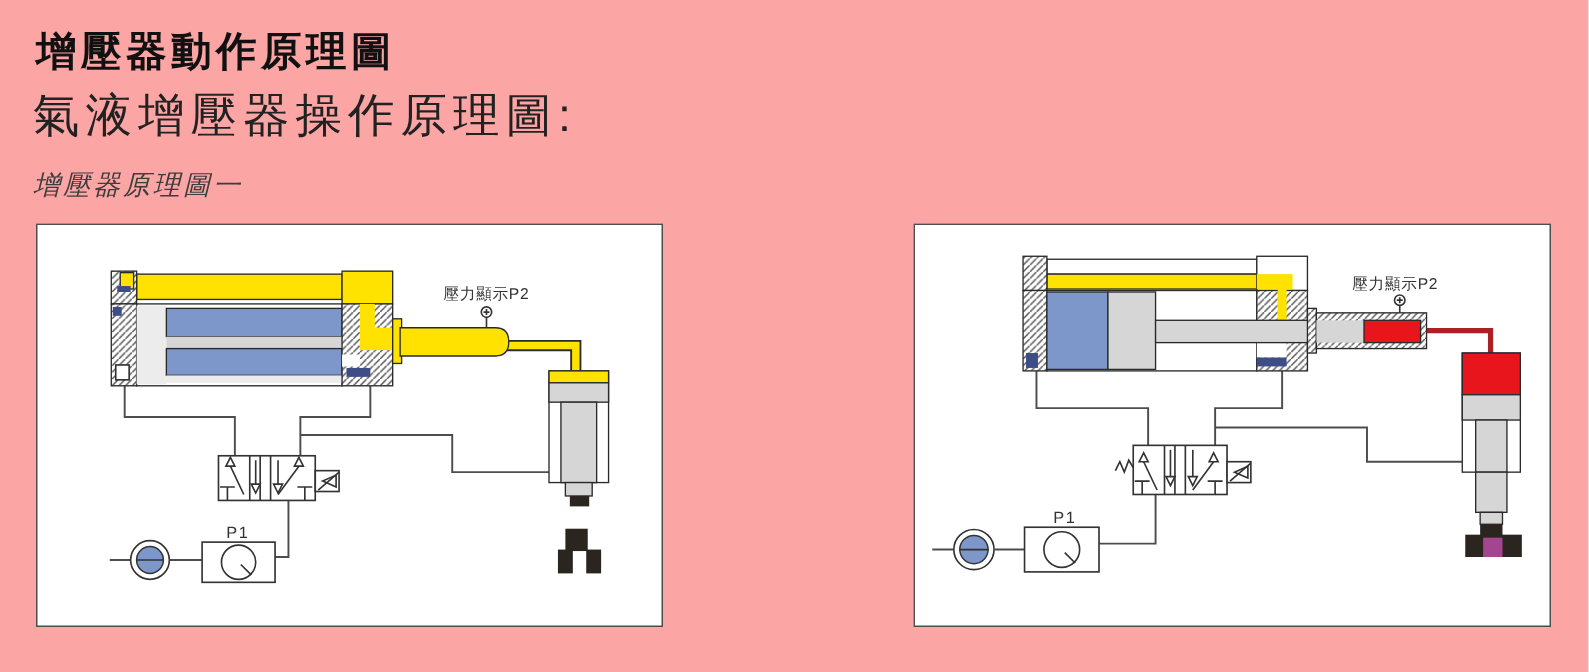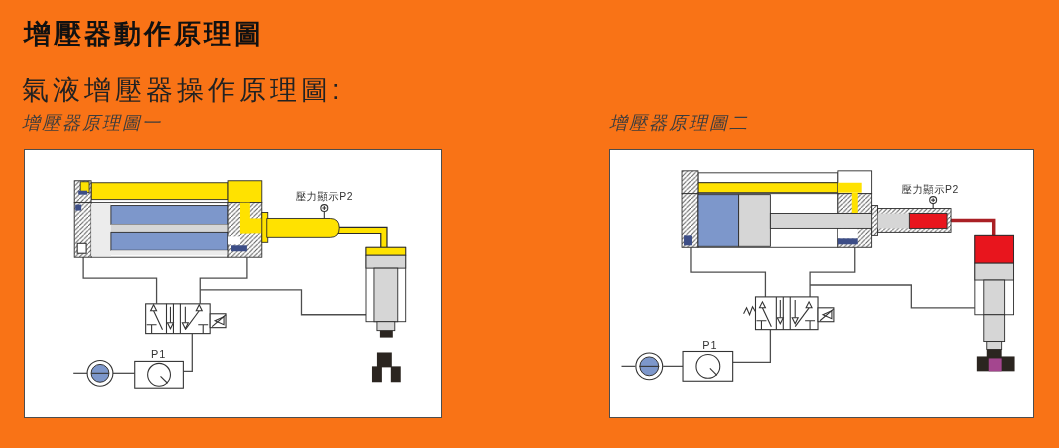--- a/index.html
+++ b/index.html
@@ -3,29 +3,29 @@
 <meta charset="utf-8">
 <style>
   :root{
     --yellow:#ffe200; --blue:#7d97cb; --red:#e8151d; --dark_red:#aa2025;
     --purple:#a4468f; --gray:#d6d6d6; --light_gray:#ececec; --navy:#3d4e87;
     --dark:#2b2520; --line:#4d4d4d; --ink:#2a2a2a;
   }
   *{margin:0;padding:0;box-sizing:border-box}
   html,body{background:#fff}
   .page{
-    position:relative;width:1059px;height:448px;background:#f97316;overflow:hidden;
+    position:relative;width:1059px;height:448px;background:#fca5a5;overflow:hidden;
     font-family:"Liberation Sans","DejaVu Sans",sans-serif;
   }
   .title{
     position:absolute;left:24px;top:16px;font-size:27px;font-weight:bold;
     color:#111;letter-spacing:3px;white-space:nowrap;
   }
   .subtitle{
-    position:absolute;left:22px;top:72px;font-size:27px;font-weight:500;
+    position:absolute;left:22px;top:56px;font-size:31px;font-weight:500;
     color:#222;letter-spacing:4px;white-space:nowrap;
   }
   .caption{
     position:absolute;top:111px;font-size:18px;color:#3d3d3d;
     letter-spacing:2px;white-space:nowrap;font-style:italic;
   }
   .cap1{left:22px}.cap2{left:609px}
   .panel{position:absolute;top:149px;border:1.5px solid #4d4d4d;background:#fff}
   .panel1{left:24px;width:418px;height:269px}
   .panel2{left:609px;width:425px;height:269px}
@@ -46,21 +46,20 @@
 </style>
 </head>
 <body>
 
 <div class="page">
 
   <div class="title">增壓器動作原理圖</div>
   <div class="subtitle">氣液增壓器操作原理圖:</div>
 
   <div class="caption cap1">增壓器原理圖一</div>
-  <div class="caption cap2">增壓器原理圖二</div>
 
   <div class="panel panel1">
     <svg viewBox="0 0 418 269">
       <defs>
         <pattern id="h1" width="4.5" height="4.5" patternUnits="userSpaceOnUse">
           <rect width="4.5" height="4.5" fill="#fff"></rect>
           <path d="M0,4.5 L4.5,0" stroke="#555" stroke-width="1"></path>
         </pattern>
       </defs>
 

